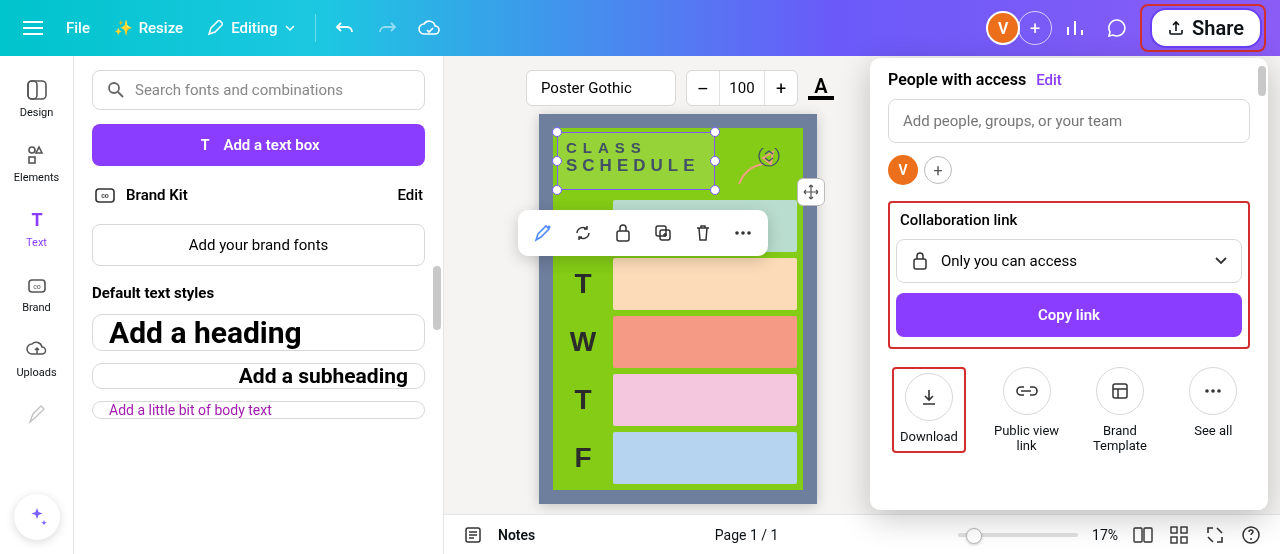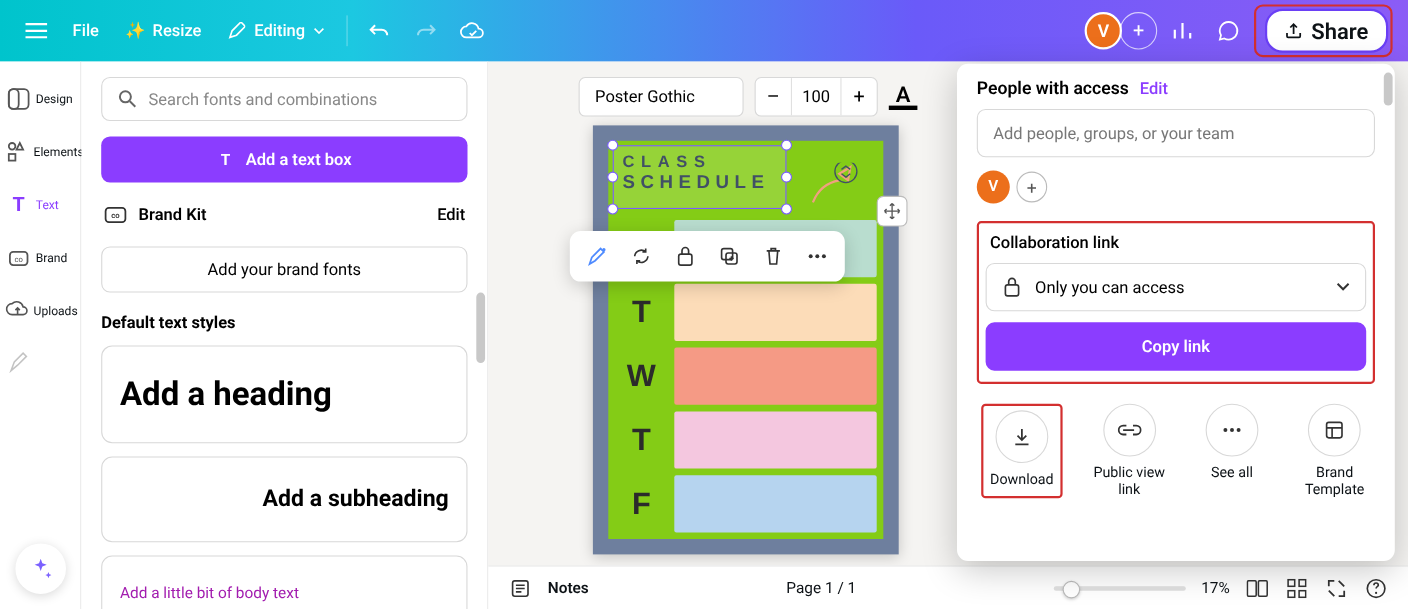--- a/index.html
+++ b/index.html
@@ -11,35 +11,35 @@
   .tb-icon { width:38px; padding:0; }
   .tb-sep { flex:1; }
   .doc-title { font-size:15px; font-weight:500; color:#fff; padding:0 16px; white-space:nowrap; }
   .avatar { width:34px; height:34px; border-radius:50%; background:#ec6f1b; color:#fff; display:flex; align-items:center; justify-content:center; font-weight:600; font-size:16px; border:2px solid #fff; }
   .plus-circle { width:34px; height:34px; border-radius:50%; border:1.5px solid rgba(255,255,255,.7); display:flex; align-items:center; justify-content:center; font-size:18px; margin-left:-6px; }
   .share-btn { background:#fff; color:#0d1216; height:40px; padding:0 16px; border-radius:16px; display:flex; align-items:center; gap:8px; font-weight:600; font-size:20px; border:2px solid #6a3ff5; margin-left:6px; }
   .share-outline { border:2px solid #d32f2f; border-radius:8px; padding:2px; }
   
   
   .rail { position:absolute; left:0; top:56px; width:74px; bottom:0; background:#fff; border-right:1px solid #e5e5e5; display:flex; flex-direction:column; align-items:center; padding-top:14px; gap:8px; }
-  .rail-item { width:64px; display:flex; flex-direction:row; align-items:center; gap:4px; padding:8px 0; border-radius:8px; cursor:pointer; font-size:11px; color:#0d1216; }
+  .rail-item { width:64px; display:flex; flex-direction:column; align-items:center; gap:4px; padding:8px 0; border-radius:8px; cursor:pointer; font-size:11px; color:#0d1216; }
   .rail-item.active { color:#8b3dff; }
   .rail-ic { width:24px; height:24px; display:flex; align-items:center; justify-content:center; }
   .sparkle-circle { position:absolute; left:14px; bottom:14px; width:46px; height:46px; border-radius:50%; background:#fff; box-shadow:0 2px 10px rgba(0,0,0,.15); display:flex; align-items:center; justify-content:center; }
   
   
   .panel { position:absolute; left:74px; top:56px; width:370px; bottom:0; background:#fff; padding:14px 18px 14px 18px; overflow:hidden; border-right:1px solid #e5e5e5;}
   .search { display:flex; align-items:center; gap:10px; border:1px solid #d8d8d8; border-radius:8px; padding:10px 14px; margin-bottom:14px; color:#6b6b6b; font-size:15px; }
   .add-text { background:#8b3dff; color:#fff; border-radius:8px; height:42px; display:flex; align-items:center; justify-content:center; gap:10px; font-weight:600; font-size:15px; margin-bottom:10px; }
   .panel-btn { border:1px solid #d8d8d8; border-radius:8px; height:42px; display:flex; align-items:center; justify-content:center; gap:10px; font-size:15px; margin-bottom:14px; }
   .brand-row { display:flex; align-items:center; gap:10px; font-weight:600; font-size:15px; padding:8px 2px; margin-bottom:10px;}
   .brand-row .edit { margin-left:auto; font-weight:500;}
   .panel-wide { border:1px solid #d8d8d8; border-radius:8px; height:42px; display:flex; align-items:center; justify-content:center; font-size:15px; margin-bottom:18px;}
   .section-hdr { font-size:15px; font-weight:700; margin-bottom:12px; }
-  .style-box { border:1px solid #d8d8d8; border-radius:10px; padding:26px 16px; margin-bottom:12px;}
+  .style-box { border:1px solid #d8d8d8; border-radius:10px; padding:0 16px; margin-bottom:12px;}
   .h1 { font-size:30px; font-weight:700;}
   .h2 { font-size:21px; font-weight:700;text-align:right;}
   .body { font-size:14px; color:#a21caf;}
   .panel-scroll { position:absolute; right:2px; top:210px; width:8px; height:64px; background:#c8c8c8; border-radius:4px;}
   
   
   .canvas-area { position:absolute; left:444px; right:0; top:56px; bottom:40px; background:#f5f4f2; }
   
   .ctx-bar { position:absolute; left:82px; top:14px; display:flex; align-items:center; gap:10px; }
   .font-pick { background:#fff; border:1px solid #d8d8d8; border-radius:6px; height:36px; padding:0 14px; display:flex; align-items:center; font-size:15px; width:150px;}
@@ -434,31 +434,31 @@
     <div class="share-opt">
       <div class="opt-circle">
           <svg width="22" height="14" viewBox="0 0 22 14">
             <path d="M8 7H5a4 4 0 000 0 4 4 0 010-0M8 3H5a4 4 0 000 8h3M14 3h3a4 4 0 010 8h-3M7 7h8" fill="none" stroke="#333" stroke-width="1.6"></path>
           </svg>
         </div>
       <span>Public view link</span>
     </div>
     <div class="share-opt">
       <div class="opt-circle">
+          <svg width="20" height="20" viewBox="0 0 20 20">
+            <rect x="3" y="3" width="14" height="14" rx="2" fill="none" stroke="#333" stroke-width="1.5"></rect>
+            <path d="M3 8h14M8 8v9" stroke="#333" stroke-width="1.5"></path>
+          </svg>
+        </div>
+      <span>Brand Template</span>
+    </div>
+    <div class="share-opt">
+      <div class="opt-circle">
           <svg width="20" height="6" viewBox="0 0 20 6">
             <circle cx="4" cy="3" r="1.8" fill="#333"></circle>
             <circle cx="10" cy="3" r="1.8" fill="#333"></circle>
             <circle cx="16" cy="3" r="1.8" fill="#333"></circle>
           </svg>
         </div>
       <span>See all</span>
     </div>
-    <div class="share-opt">
-      <div class="opt-circle">
-          <svg width="20" height="20" viewBox="0 0 20 20">
-            <rect x="3" y="3" width="14" height="14" rx="2" fill="none" stroke="#333" stroke-width="1.5"></rect>
-            <path d="M3 8h14M8 8v9" stroke="#333" stroke-width="1.5"></path>
-          </svg>
-        </div>
-      <span>Brand Template</span>
-    </div>
   </div>
 </div>
 
 </body></html>

